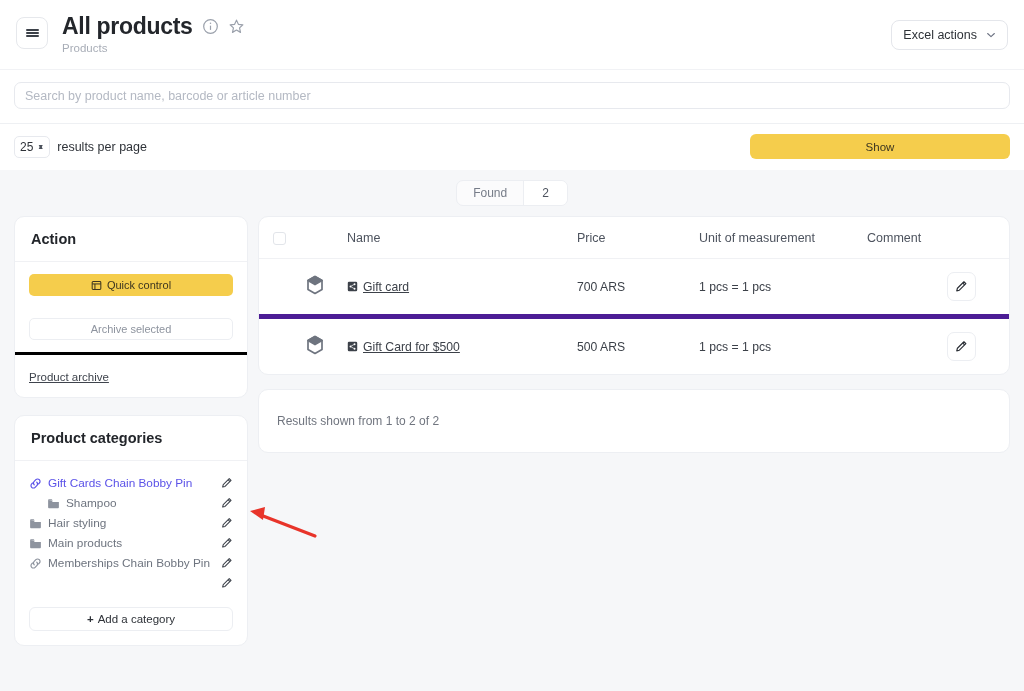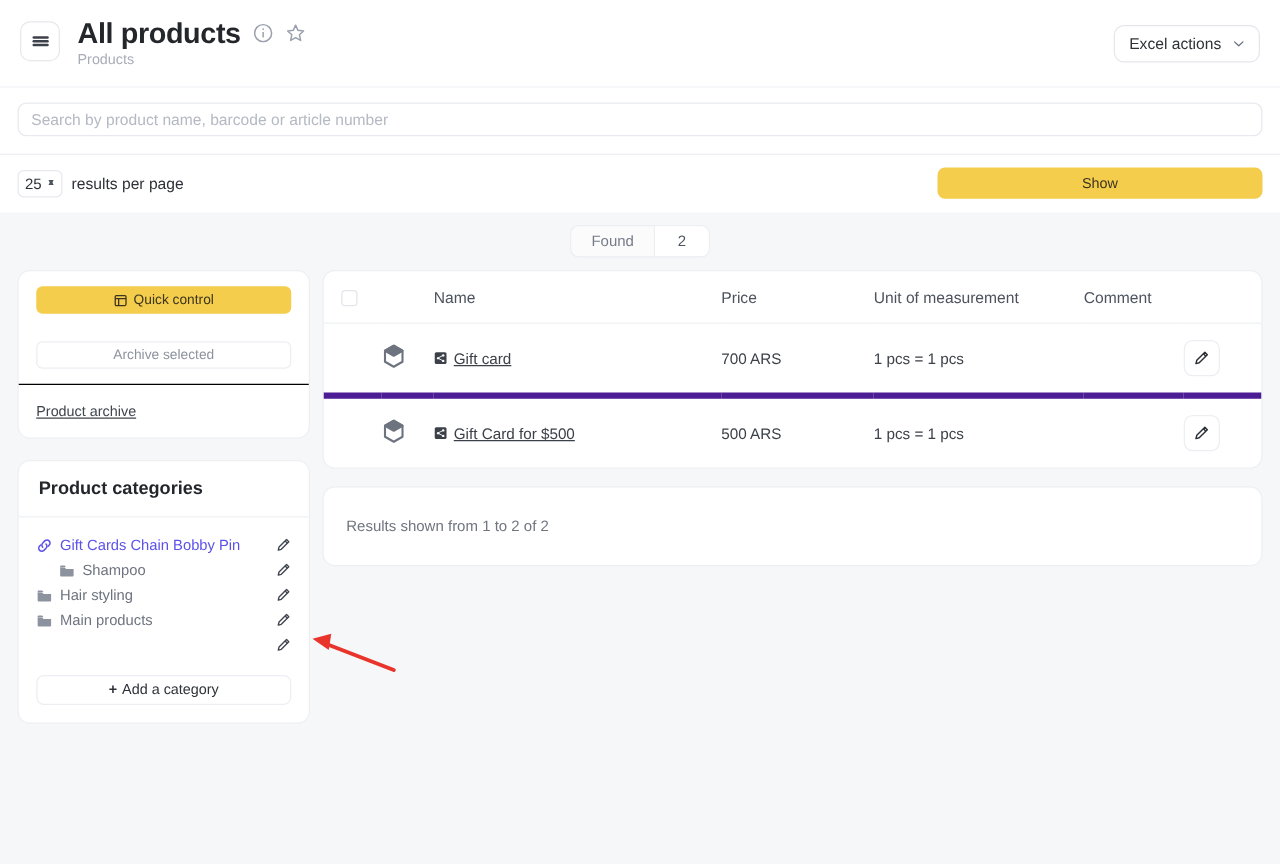--- a/index.html
+++ b/index.html
@@ -70,21 +70,21 @@
     background:#fbfbfc; height: 26px;
   }
   .found-label { padding: 0 16px; display:flex; align-items:center; font-size:12px; color:#767c88; }
   .found-count { padding: 0 18px; display:flex; align-items:center; font-size:12px; color:#4d535e;
     background:#fff; border-left:1px solid #eceef2; }
   
   .body { display:flex; padding: 10px 14px 0 14px; gap: 10px; align-items: flex-start; position:relative; }
   .left-col { width: 234px; flex:0 0 234px; display:flex; flex-direction:column; gap: 17px; }
   .card { background:#fff; border:1px solid #edeff3; border-radius:10px; }
   .card-head { padding: 14px 16px; font-size:14.5px; font-weight:700; color:#23262b; border-bottom:1px solid #f0f1f4;}
-  .card-sec { padding: 12px 14px; border-bottom:1px solid #000000; }
+  .card-sec { padding: 12px 14px; border-bottom:3px solid #000000; }
   .btn-primary {
     width:100%; height:22px; background:#f5cd4c; border:none; border-radius:5px;
     font-size:11px; color:#3c3520; display:flex; align-items:center; justify-content:center; gap:5px;
     cursor:pointer; font-family:"Liberation Sans", sans-serif;
   }
   .btn-ghost {
     width:100%; height:22px; background:#fff; border:1px solid #eceef2; border-radius:5px;
     font-size:11px; color:#8d939e; margin-top:22px; cursor:pointer;
     font-family:"Liberation Sans", sans-serif;
   }
@@ -188,20 +188,21 @@
     <div class="found-label">Found</div>
     <div class="found-count">2</div>
   </div>
 </div>
 
 <div class="body">
 
   <div class="left-col">
 
     <div class="card">
+      <div class="card-head">Action</div>
       <div class="card-sec">
         <button class="btn-primary">
           <svg style="width:11px;height:11px;" viewBox="0 0 14 14" fill="none" stroke="currentColor" stroke-width="1.3">
             <rect x="1.5" y="2" width="11" height="10" rx="1.2"></rect>
               <line x1="1.5" y1="5" x2="12.5" y2="5"></line>
               <line x1="5" y1="5" x2="5" y2="12"></line>
           </svg>
           <span>Quick control</span>
         </button>
         <button class="btn-ghost">Archive selected</button>
@@ -246,20 +247,31 @@
               <path d="M9.6 1.9l2.1 2.1-7 7-2.8.7.7-2.8z" fill="none" stroke="currentColor" stroke-width="1.25" stroke-linejoin="round"></path>
               <line x1="8.3" y1="3.2" x2="10.4" y2="5.3" stroke="currentColor" stroke-width="1.25"></line>
             </svg>
           </div>
           <div class="cat-row">
             <svg class="cat-ic" viewBox="0 0 14 14">
               <path d="M1.2 4.2h4l1.1 1.3h6.5v5.6a.9.9 0 0 1-.9.9H2.1a.9.9 0 0 1-.9-.9z" fill="currentColor"></path>
               <path d="M1.2 4.2V3.4a.9.9 0 0 1 .9-.9h3l1.1 1.3" fill="currentColor"></path>
             </svg>
             <span class="cat-name">Main products</span>
+            <svg class="cat-edit" viewBox="0 0 14 14">
+              <path d="M9.6 1.9l2.1 2.1-7 7-2.8.7.7-2.8z" fill="none" stroke="currentColor" stroke-width="1.25" stroke-linejoin="round"></path>
+              <line x1="8.3" y1="3.2" x2="10.4" y2="5.3" stroke="currentColor" stroke-width="1.25"></line>
+            </svg>
+          </div>
+          <div class="cat-row">
+            <svg class="cat-ic" viewBox="0 0 14 14">
+              <path d="M5.6 8.4a2.6 2.6 0 0 1 0-3.7l1.8-1.8a2.6 2.6 0 0 1 3.7 3.7l-.9.9" fill="none" stroke="currentColor" stroke-width="1.3" stroke-linecap="round"></path>
+              <path d="M8.4 5.6a2.6 2.6 0 0 1 0 3.7l-1.8 1.8a2.6 2.6 0 0 1-3.7-3.7l.9-.9" fill="none" stroke="currentColor" stroke-width="1.3" stroke-linecap="round"></path>
+            </svg>
+            <span class="cat-name">Memberships Chain Bobby Pin</span>
             <svg class="cat-edit" viewBox="0 0 14 14">
               <path d="M9.6 1.9l2.1 2.1-7 7-2.8.7.7-2.8z" fill="none" stroke="currentColor" stroke-width="1.25" stroke-linejoin="round"></path>
               <line x1="8.3" y1="3.2" x2="10.4" y2="5.3" stroke="currentColor" stroke-width="1.25"></line>
             </svg>
           </div>
           <div class="cat-row">
             <span class="cat-ic"></span>
             <span class="cat-name"></span>
             <svg class="cat-edit" viewBox="0 0 14 14">
               <path d="M9.6 1.9l2.1 2.1-7 7-2.8.7.7-2.8z" fill="none" stroke="currentColor" stroke-width="1.25" stroke-linejoin="round"></path>

